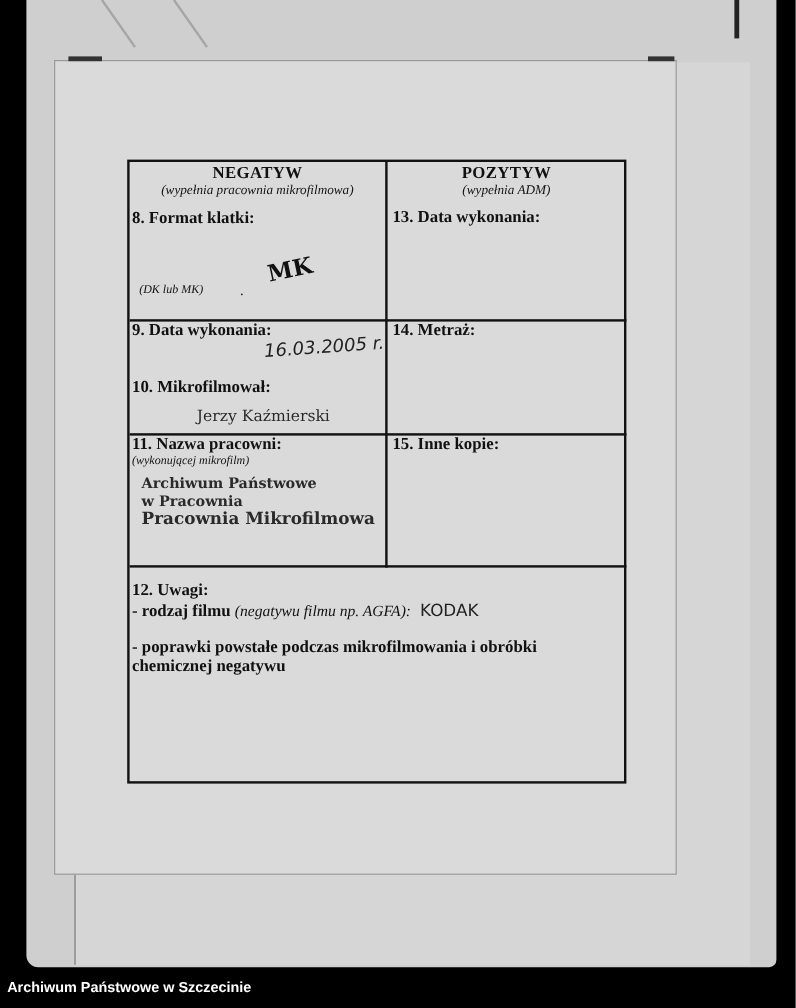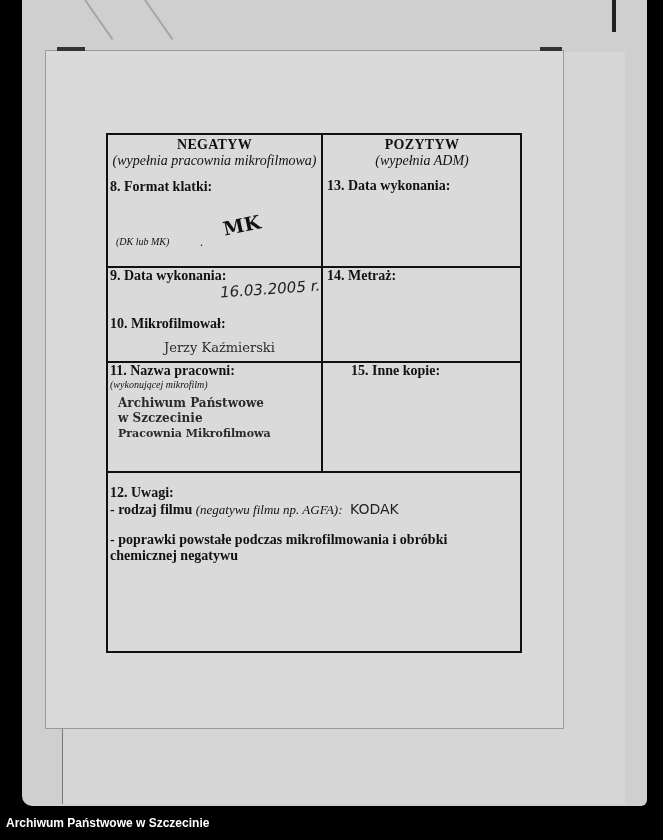--- a/index.html
+++ b/index.html
@@ -28,21 +28,21 @@
 
     .form-table {
       position:absolute; left:106px; top:133px; width:416px; height:520px;
       border:2px solid #111; box-sizing:border-box;
     }
     .cell { position:absolute; box-sizing:border-box; }
     .vline { position:absolute; left:213px; top:0; width:1.5px; height:338px; background:#111; }
     .hline { position:absolute; left:0; height:1.5px; background:#111; }
 
     .hdr { text-align:center; font-weight:bold; font-size:14px; letter-spacing:.3px; }
-    .sub { text-align:center; font-style:italic; font-size:14px; }
+    .sub { text-align:center; font-style:italic; font-size:11px; }
     .lbl { font-weight:bold; font-size:14px; }
     .ital { font-style:italic; font-size:10px; }
     .stamp { font-family:"DejaVu Serif", serif; font-size:12px; text-align:left; line-height:15px; color:#2a2a2a;font-weight:bold; }
     .hand { font-family:"DejaVu Sans", sans-serif; font-style:italic; color:#222; }
 
     .footer {
       position:absolute; left:6px; top:816px; color:#fff;
       font-family:"Liberation Sans", sans-serif; font-size:12px; font-weight:bold;text-align:center;
     }
   </style>
@@ -89,26 +89,26 @@
 
   <div class="cell" style="left:214px;top:133px;width:200px;height:93px;">
     <div class="lbl" style="margin:0 0 0 5px">14. Metraż:</div>
   </div>
 
   <div class="cell" style="left:0;top:228px;width:213px;height:108px;">
     <div class="lbl" style="margin:0 0 0 2px">11. Nazwa pracowni:</div>
     <div class="ital" style="margin:0 0 0 2px">(wykonującej mikrofilm)</div>
     <div class="stamp" style="margin-top:6px;padding-left:10px">
       <div>Archiwum Państwowe</div>
-      <div>w Szczecinie</div>
-      <div style="font-size:11px">Pracownia Mikrofilmowa</div>
+      <div>w Pracownia</div>
+      <div style="font-size:14px">Pracownia Mikrofilmowa</div>
     </div>
   </div>
 
-  <div class="cell" style="left:214px;top:228px;width:200px;height:98px;padding-left:24px;">
+  <div class="cell" style="left:214px;top:228px;width:200px;height:98px;">
     <div class="lbl" style="margin:0 0 0 5px">15. Inne kopie:</div>
   </div>
 
   <div class="cell" style="left:0;top:350px;width:414px;height:180px;">
     <div class="lbl" style="margin:0 0 0 2px">12. Uwagi:</div>
     <div style="margin:0 0 0 2px;font-size:14px;white-space:nowrap">
       <span style="font-weight:bold">- rodzaj filmu</span>
       <span style="font-style:italic;font-size:13px">(negatywu filmu np. AGFA):</span>
       <span class="hand" style="font-size:14px;font-style:normal;margin-left:4px">KODAK</span>
     </div>

